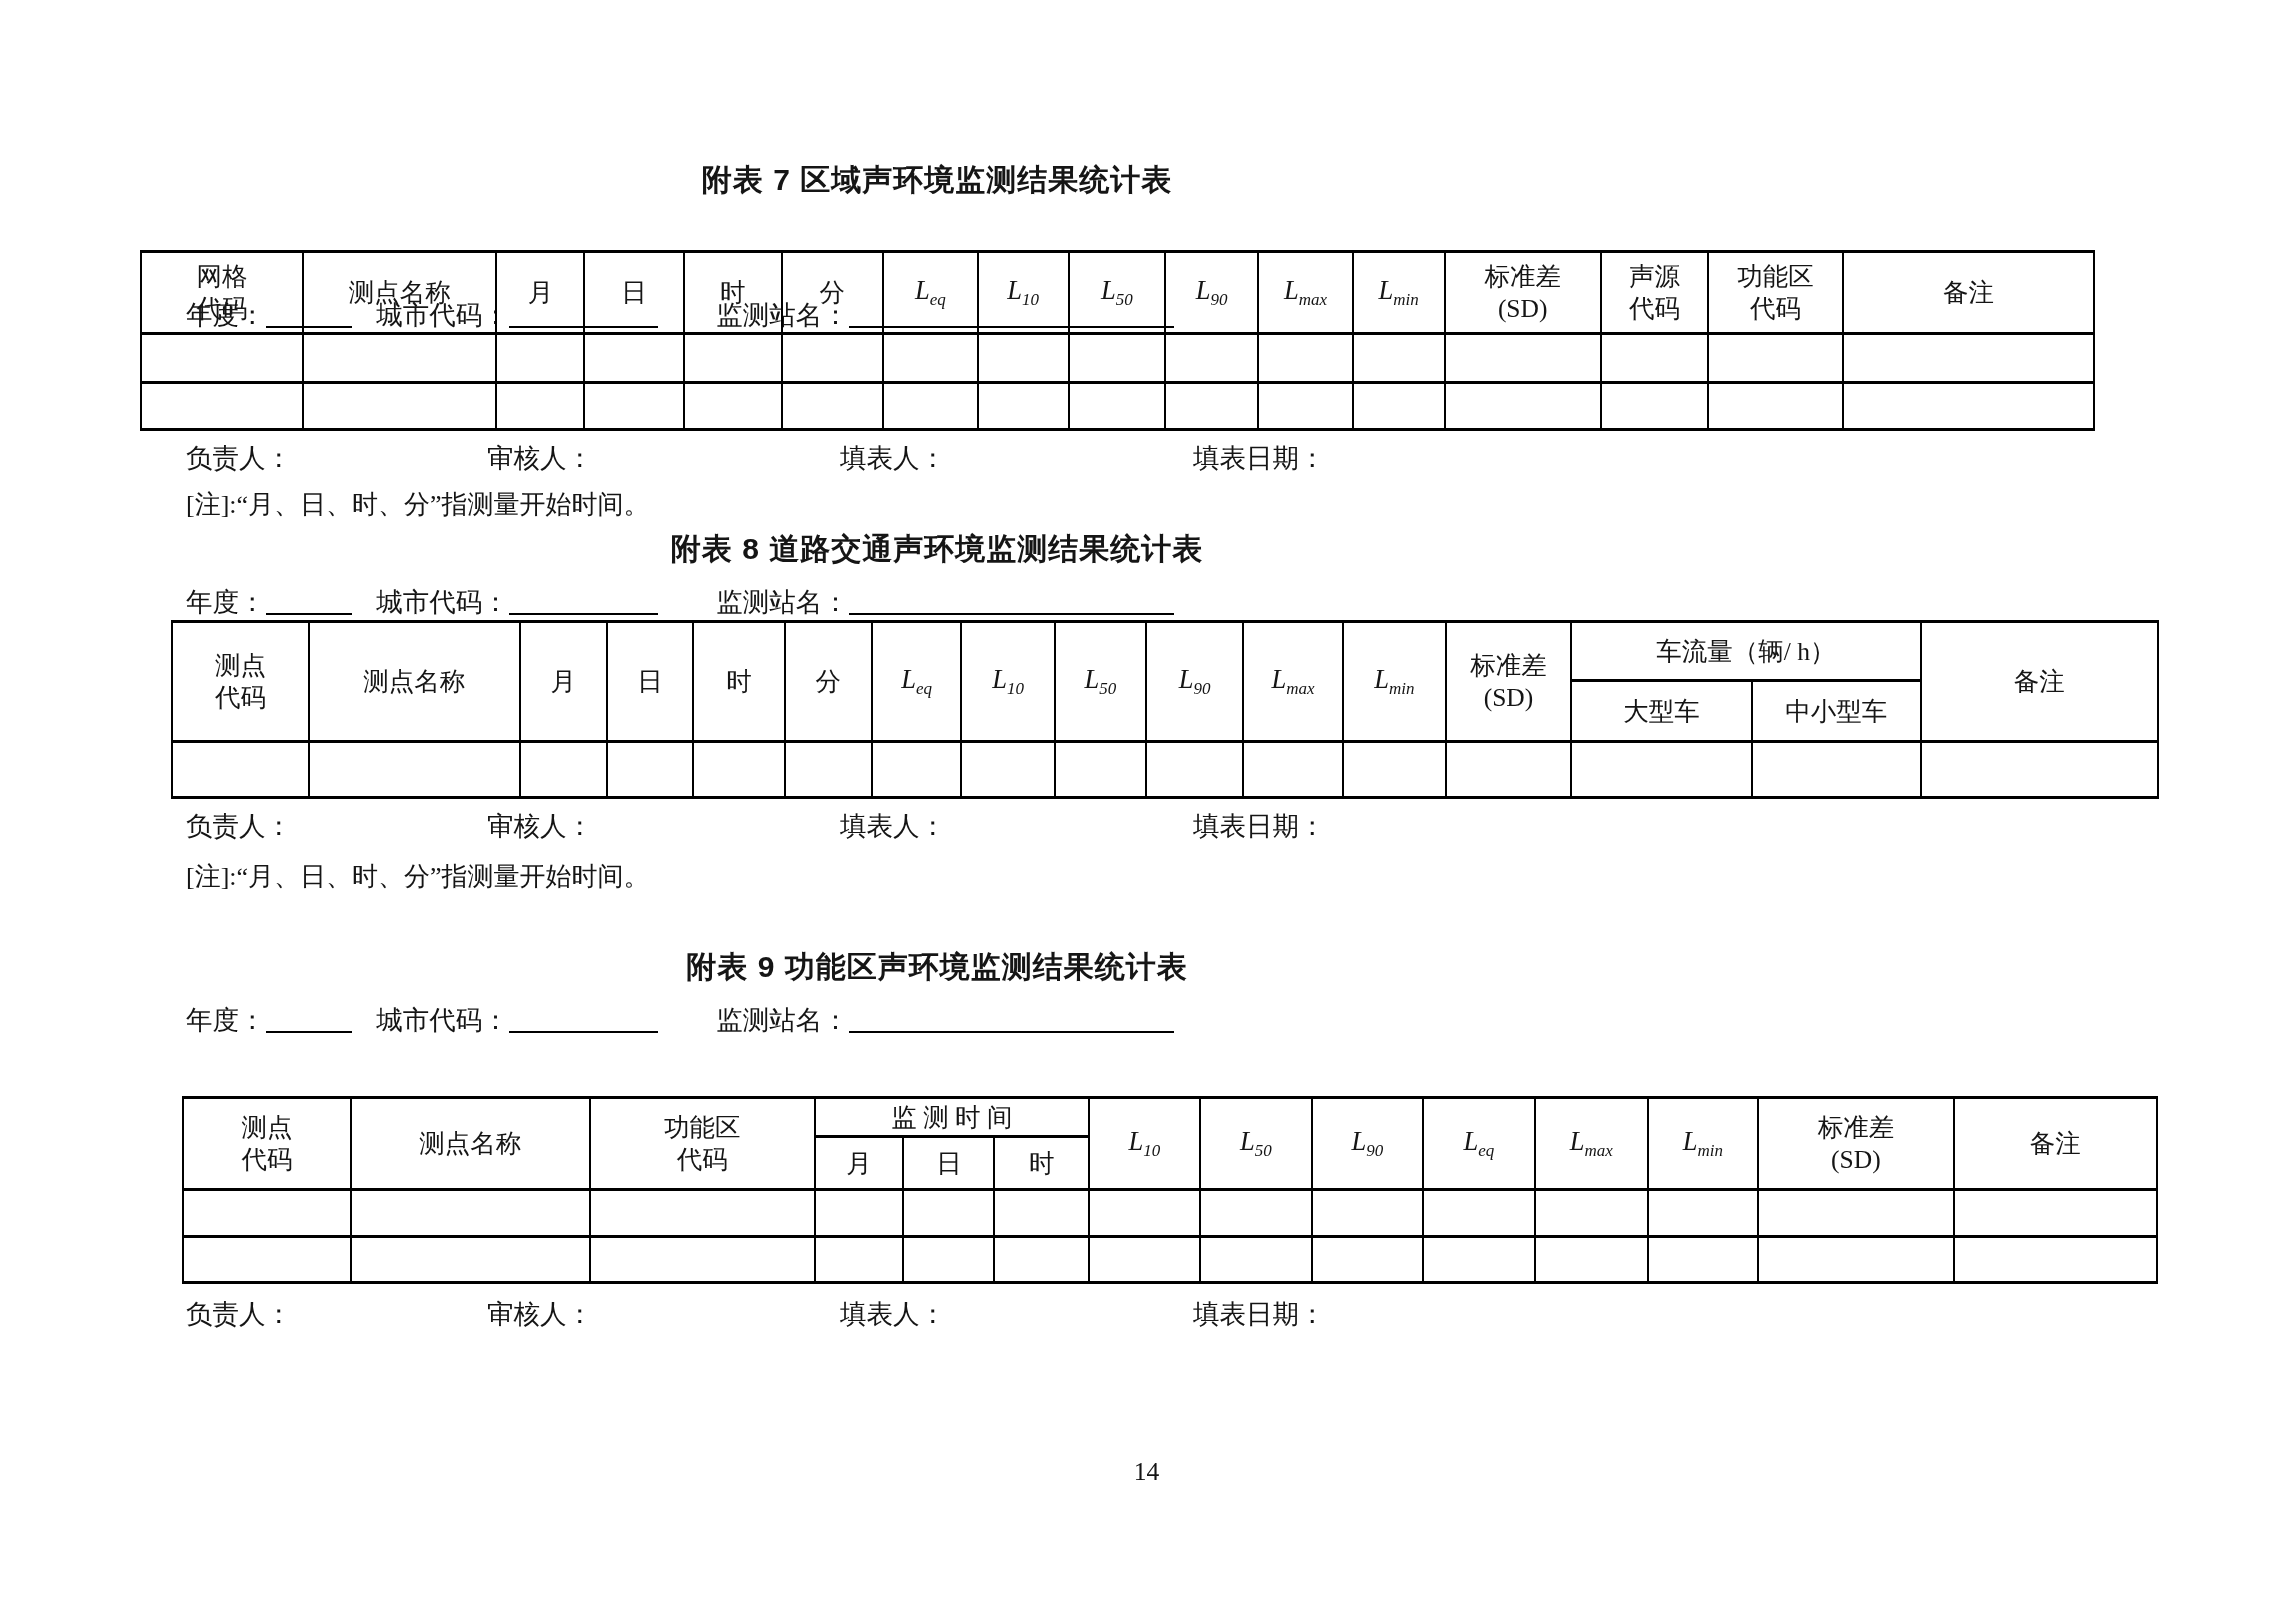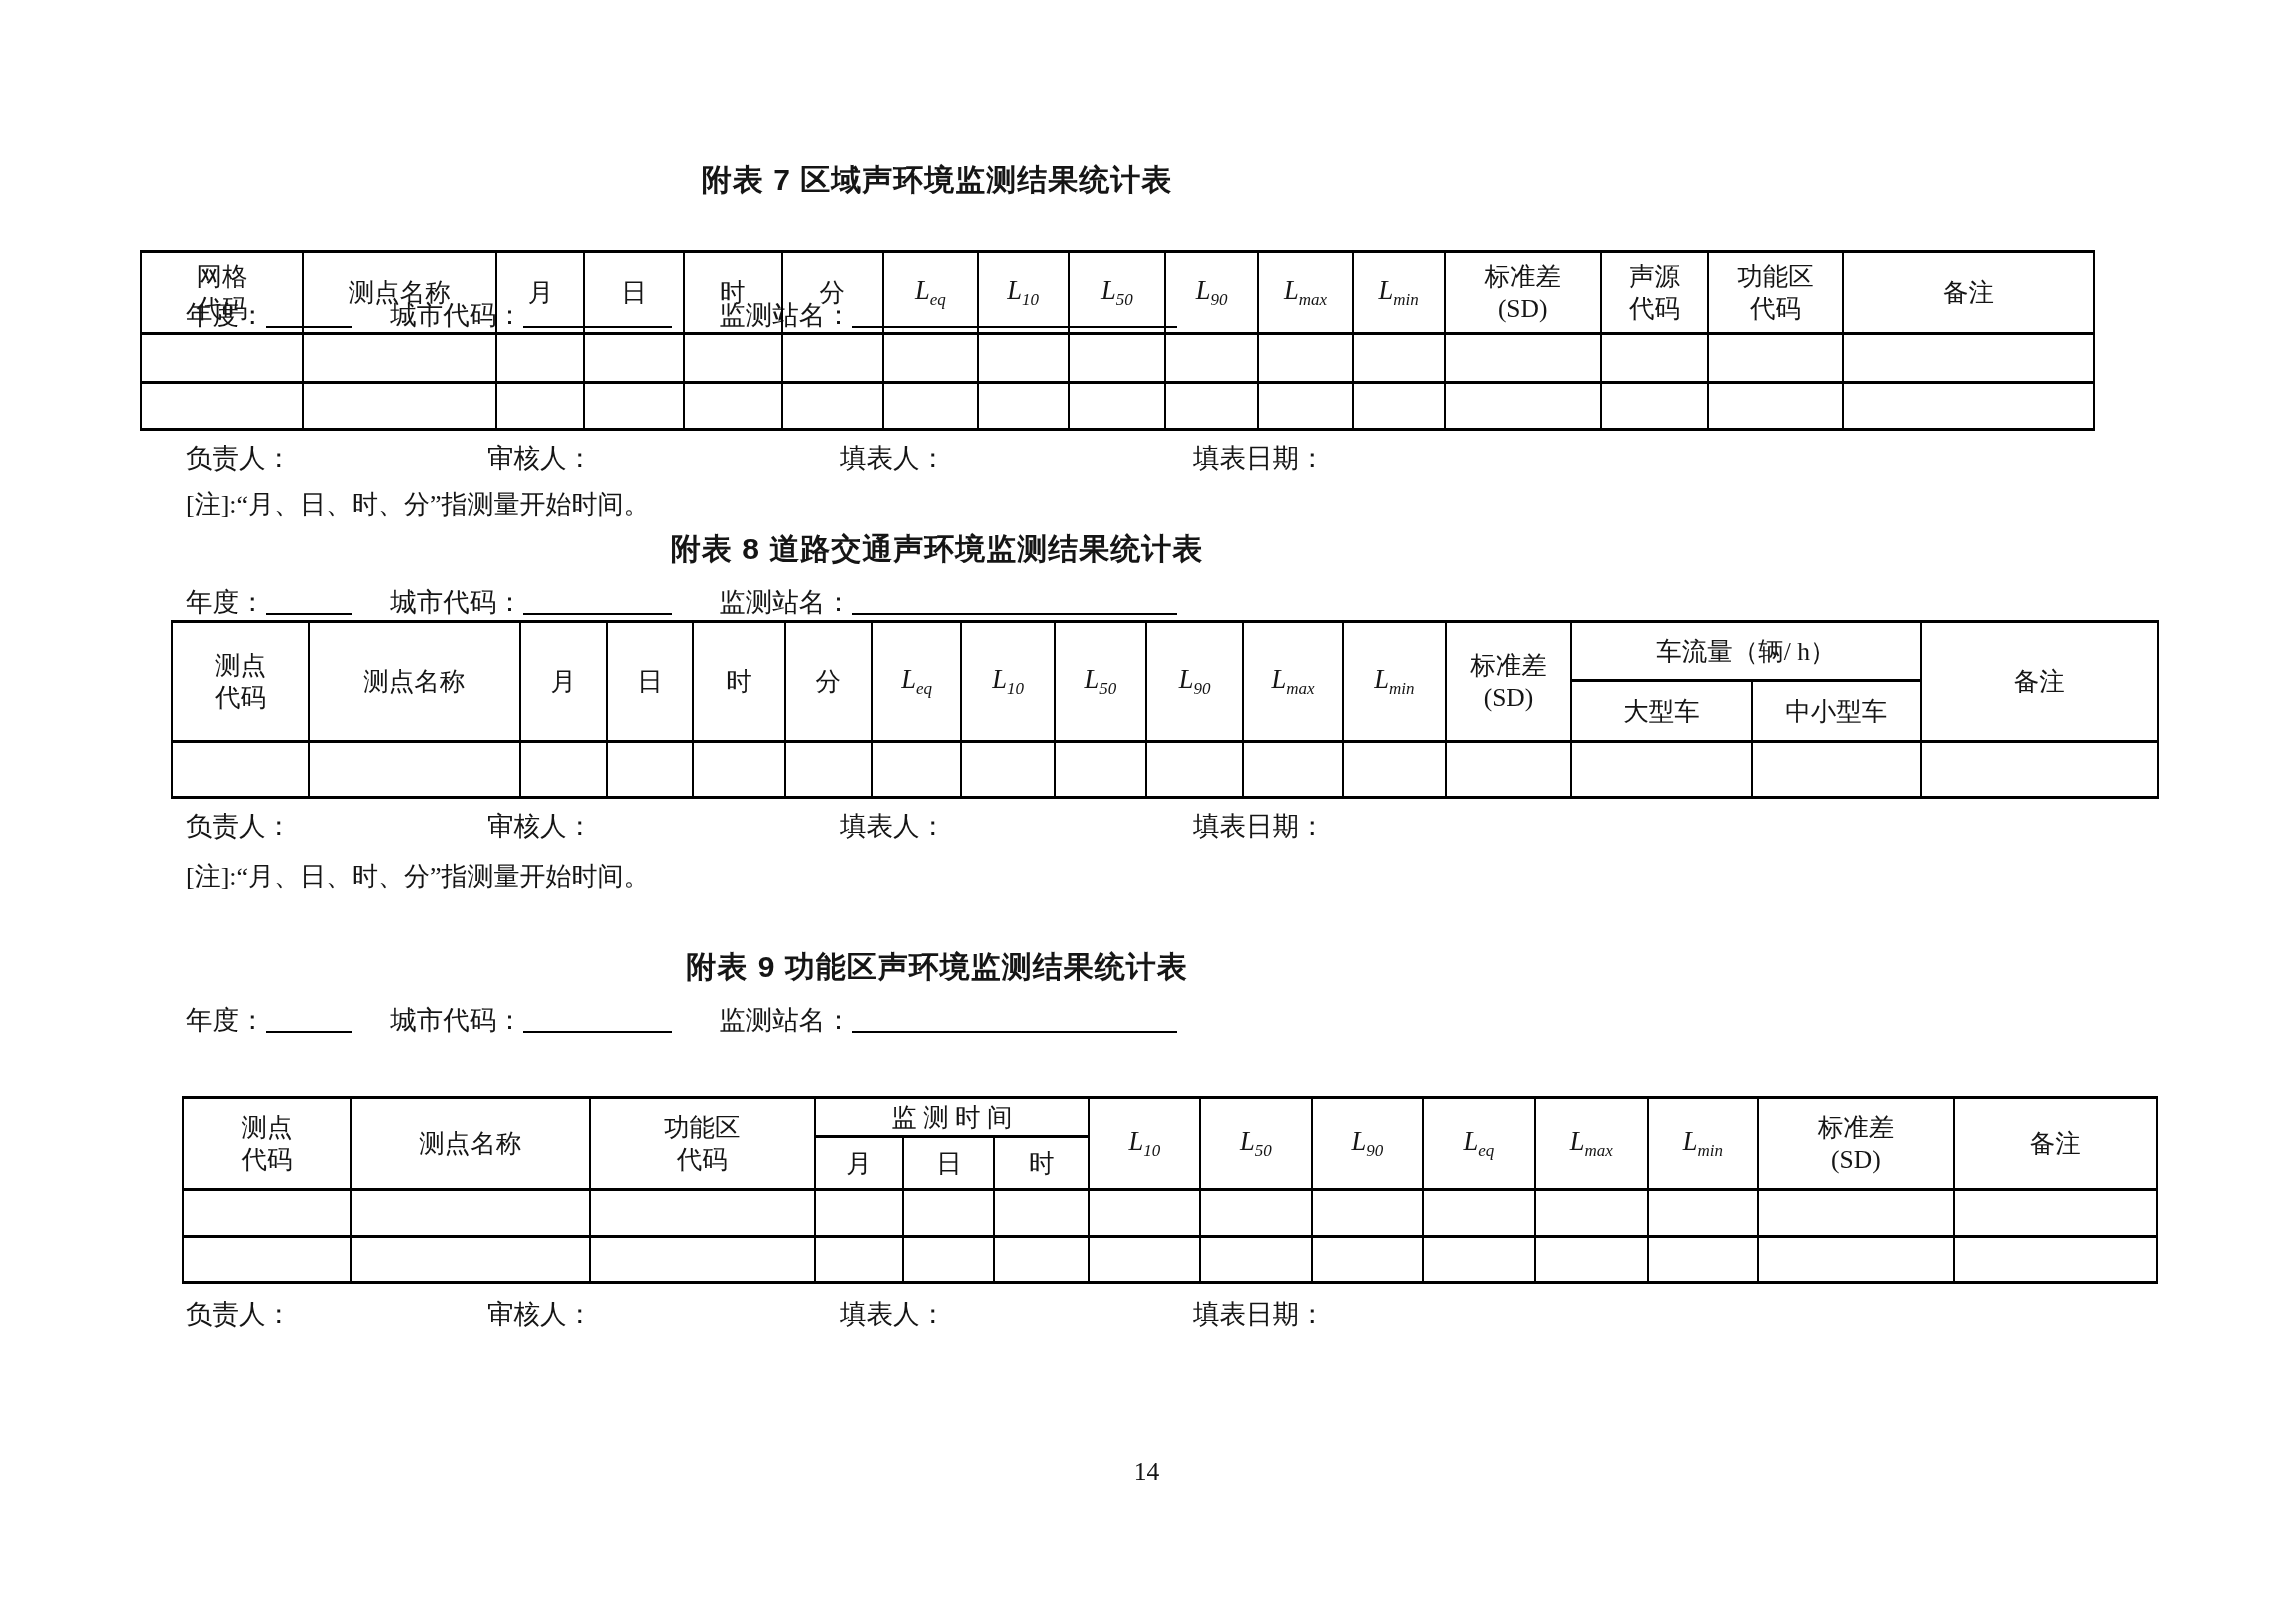--- a/index.html
+++ b/index.html
@@ -15,21 +15,21 @@
         padding:0 2px;text-align:center;vertical-align:middle;
         font-size:25.5px;font-weight:normal;font-family:"Liberation Serif",serif;}
   .pre{white-space:pre-line;line-height:1.25;}
   .lsym{font-style:italic;font-family:"Liberation Serif",serif;font-size:26.5px;}
   .lsub{font-size:17px;font-style:italic;vertical-align:-5.9px;}
   .sigrow{left:0;width:2293px;font-size:26.5px;}
   .sigrow span{position:absolute;white-space:nowrap;}
   .sig1{left:186px;} .sig2{left:487px;} .sig3{left:840px;} .sig4{left:1193px;}
   .note{left:186px;font-size:26px;white-space:nowrap;}
   .pagenum{left:0;width:2293px;text-align:center;font-size:25.5px;}
-  .gap1{margin-left:32px;} .gap2{margin-left:41px;} .gapn{margin-left:76px;}
+  .gap1{margin-left:18px;} .gap2{margin-left:52px;} .gapn{margin-left:76px;}
 </style>
 </head>
 <body>
 
 <div class="page">
 
   <div class="abs title" style="top:160px;">附表 7 区域声环境监测结果统计表</div>
 
   <div class="abs meta" style="top:297px;">
     <span>年度：</span><span class="blank" style="width:86px"></span>

